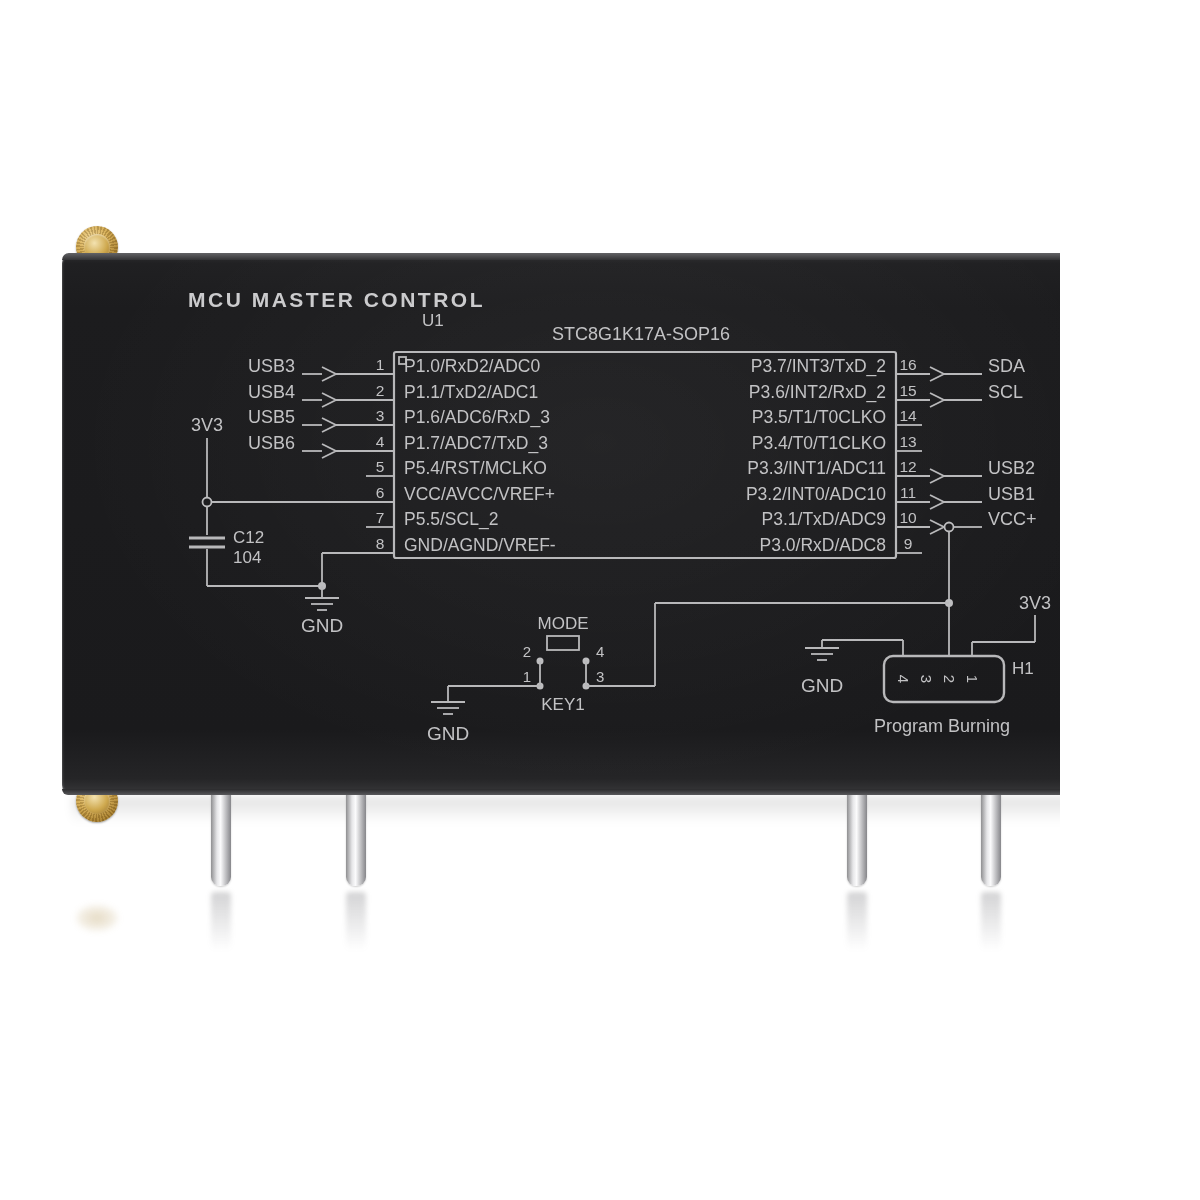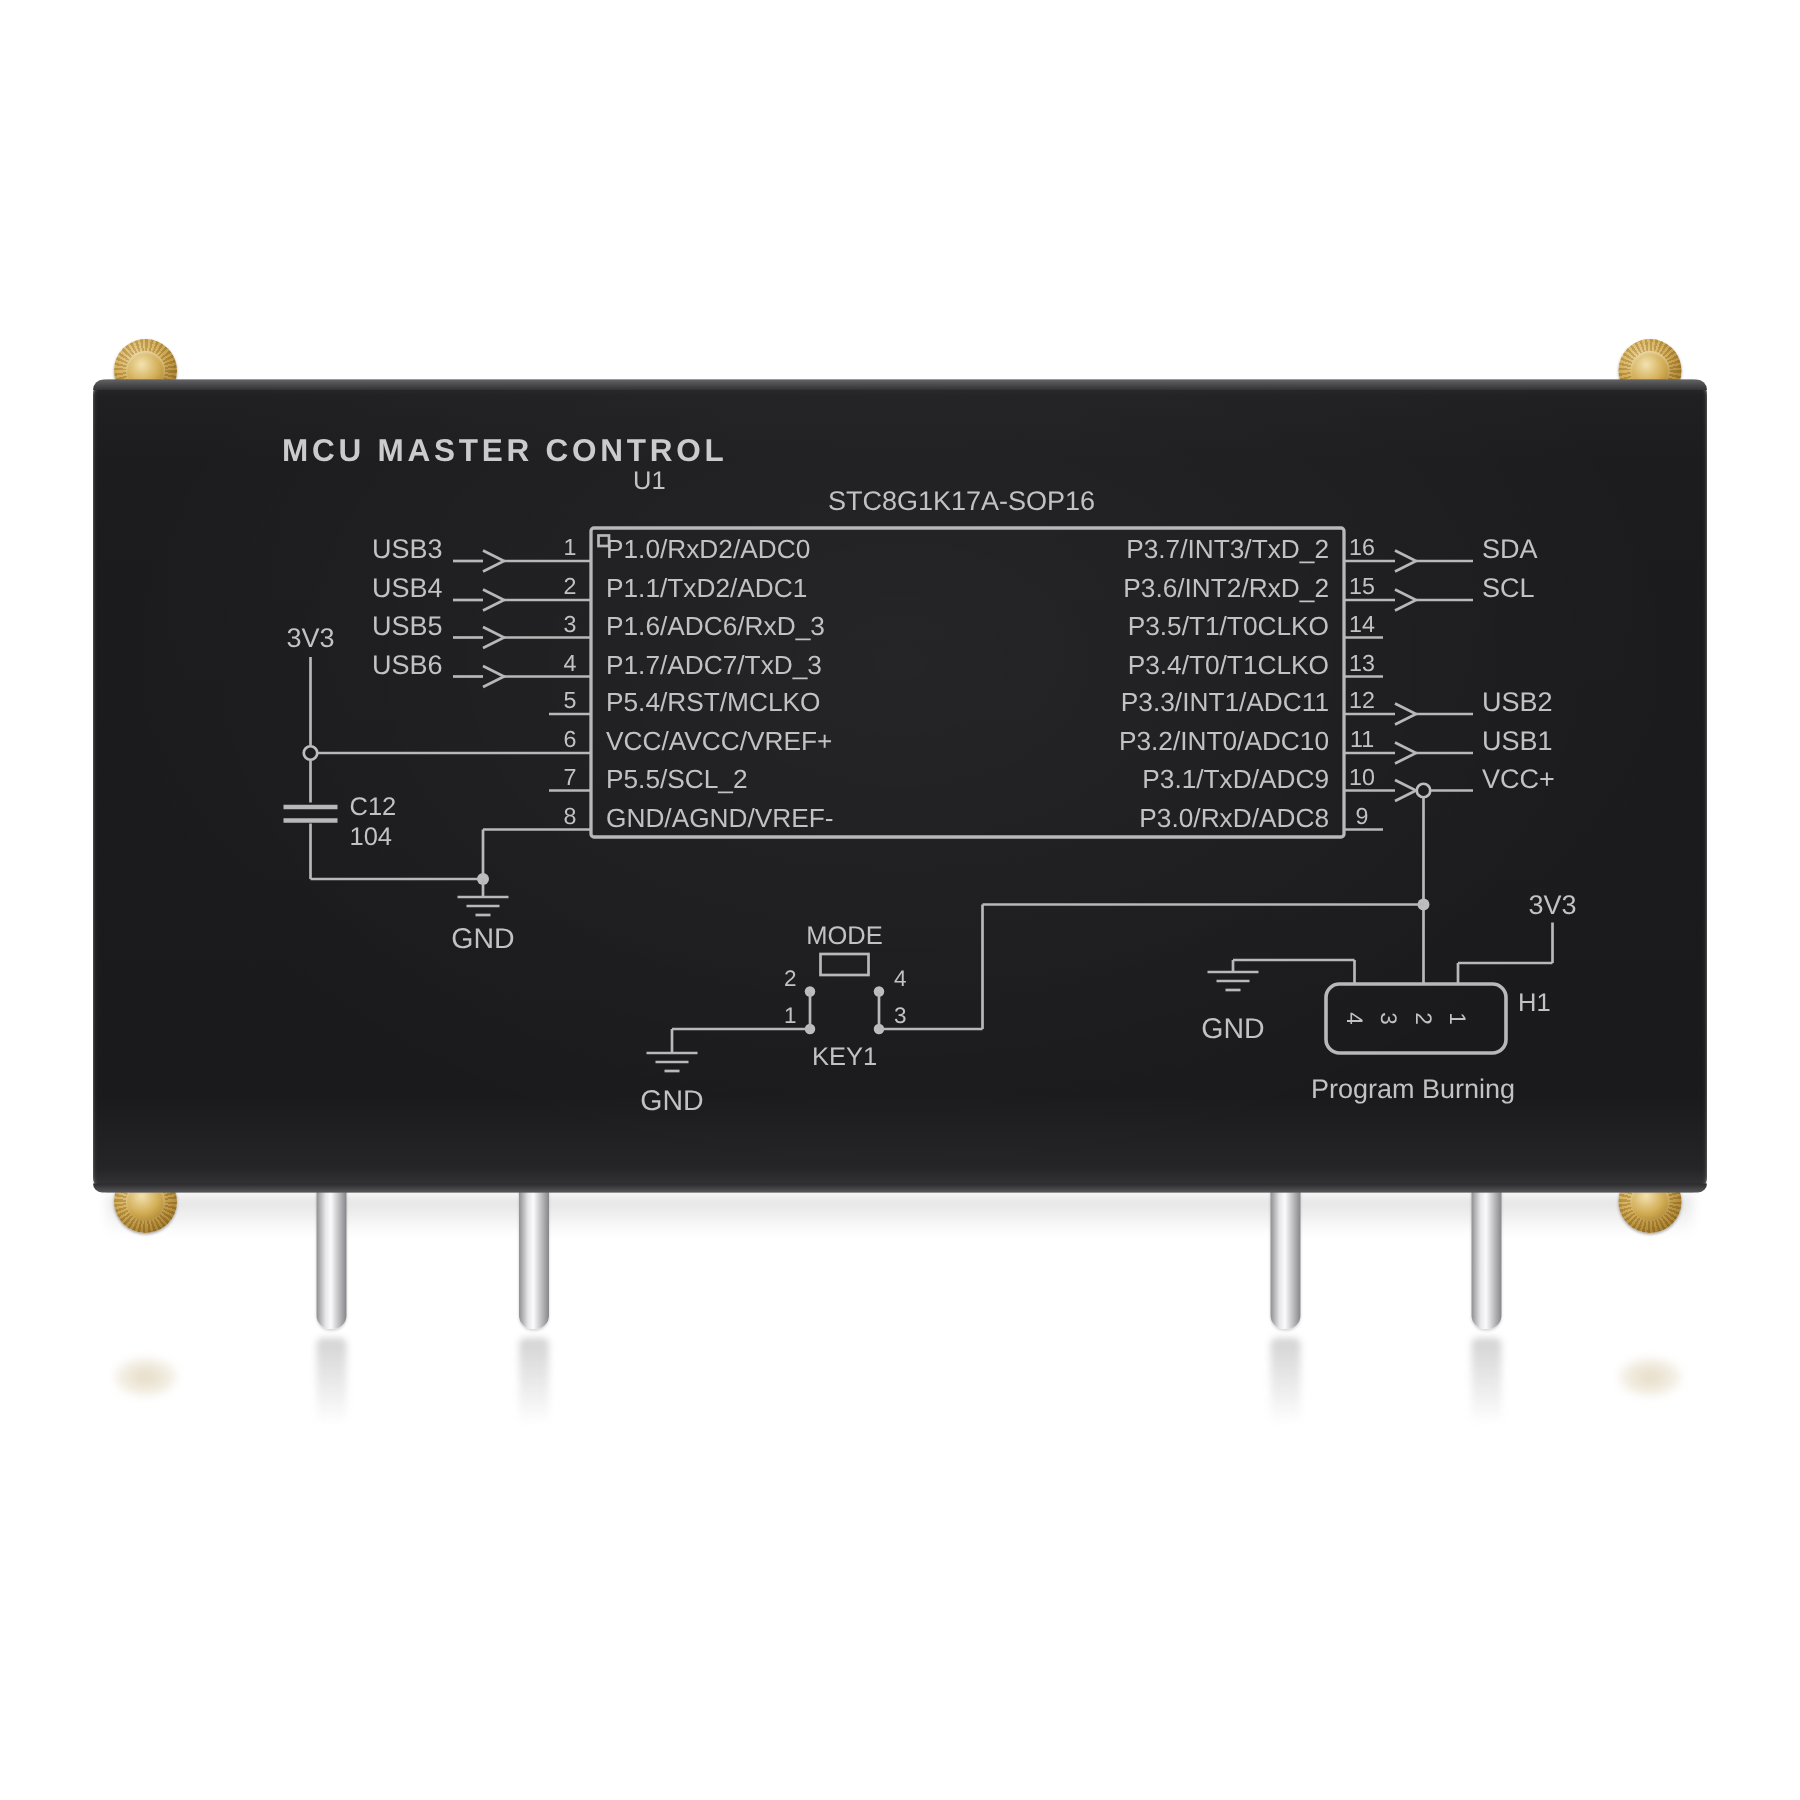--- a/index.html
+++ b/index.html
@@ -1,16 +1,16 @@
 <!DOCTYPE html>
 <html><head>
 <meta charset="utf-8">
 <style>
   html,body{margin:0;padding:0;background:#ffffff;}
-  .stage{position:relative;width:1200px;height:1200px;background:#ffffff;overflow:hidden;
+  .stage{position:relative;width:1060px;height:1200px;background:#ffffff;overflow:hidden;
          font-family:"Liberation Sans",sans-serif;}
   
   .board{position:absolute;left:62px;top:253px;width:1076px;height:542px;z-index:2;
          border-radius:10px;
          background:
            radial-gradient(ellipse at 50% 35%, rgba(255,255,255,0.045), transparent 70%),
            linear-gradient(180deg,#2e2e30 0%,#202022 2%,#1c1c1e 10%,#1a1a1c 88%,#252527 97%,#39393b 100%);
          box-shadow: inset 0 2px 2px rgba(255,255,255,0.22),
                      inset 0 -2px 2px rgba(255,255,255,0.14),
                      inset 3px 0 3px -2px rgba(255,255,255,0.10),

